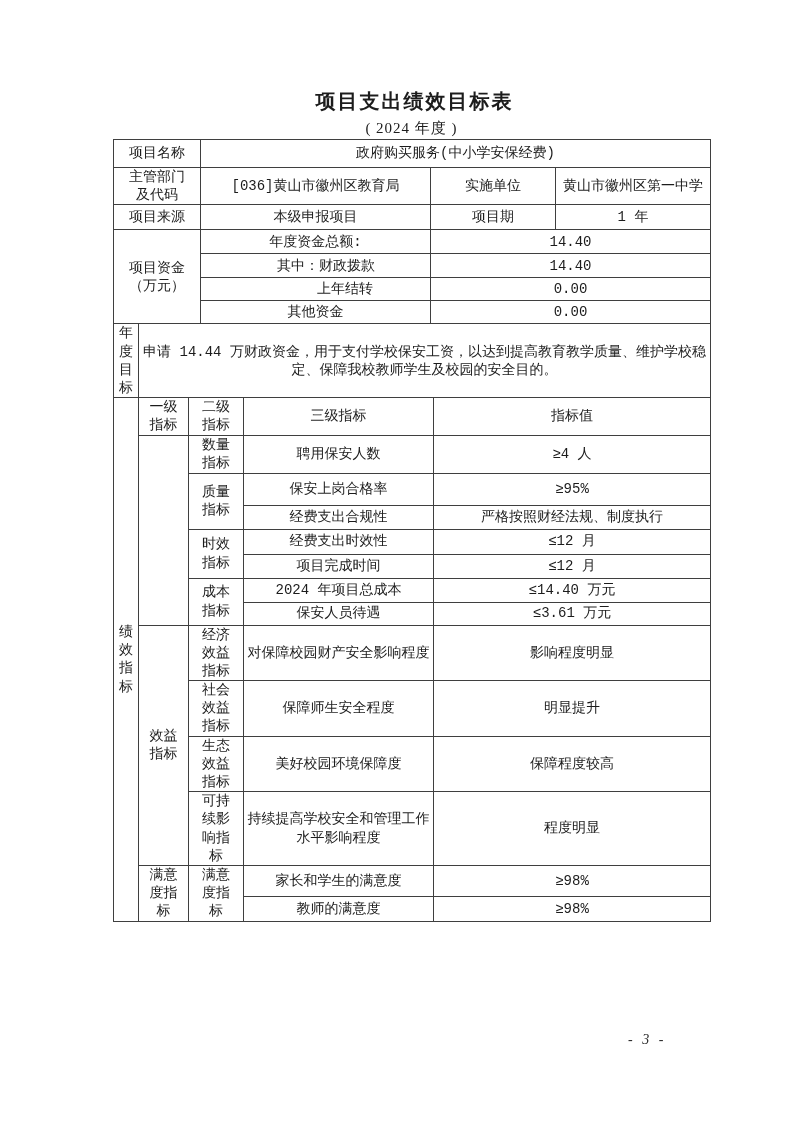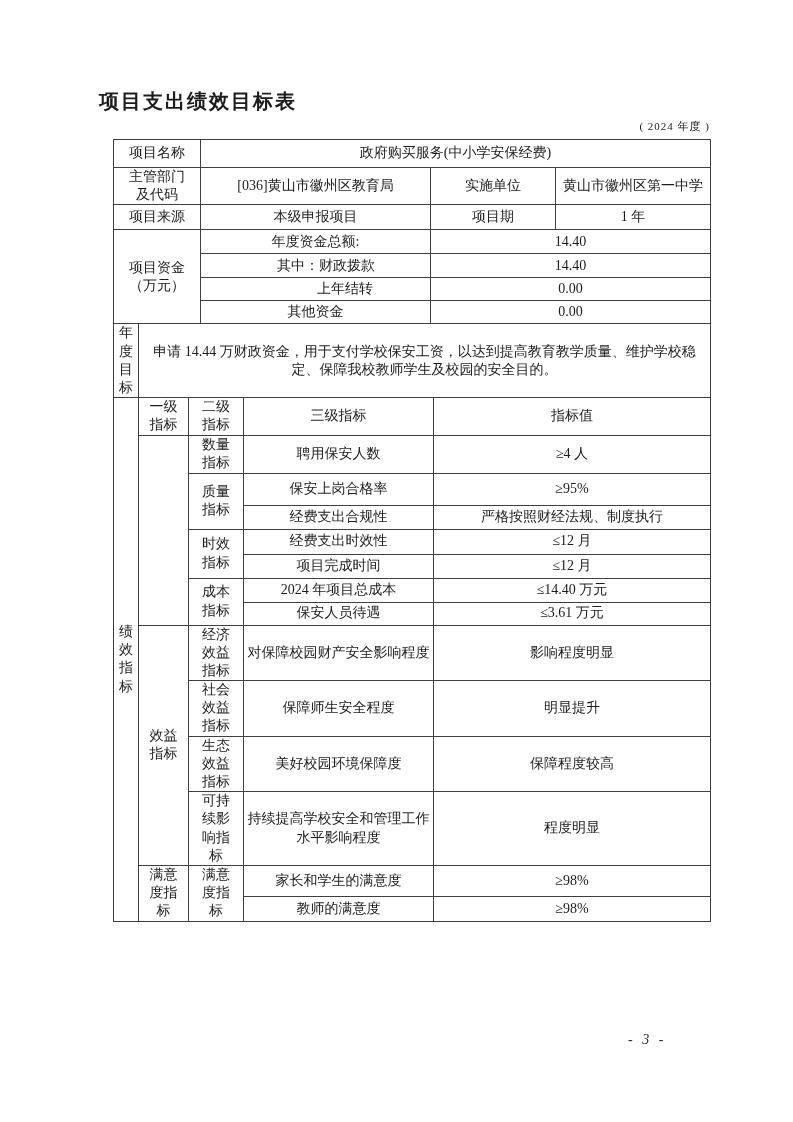--- a/index.html
+++ b/index.html
@@ -6,28 +6,28 @@
   .page{
     position:relative;
     width:793px;height:1122px;
     margin:0 auto;
     background:#ffffff;
     font-family:"Liberation Serif","DejaVu Serif",serif;
     color:#1c1c1c;
     overflow:hidden;
   }
   .doc-title{
-    position:absolute;top:88px;left:99px;width:597px;
-    font-size:20px;font-weight:bold;letter-spacing:2px;
+    position:absolute;top:88px;left:116px;width:597px;
+    text-align:center;font-size:20px;font-weight:bold;letter-spacing:2px;
   }
   .doc-subtitle{
     position:absolute;top:119px;left:113px;width:597px;
-    text-align:right;font-size:11px;letter-spacing:1px;
-  }
-  .content{position:absolute;top:139px;left:113px;width:599px;}
+    text-align:center;font-size:15px;letter-spacing:1px;
+  }
+  .content{position:absolute;top:139px;left:113px;width:599px;font-family:Liberation Mono, monospace;}
   table.tbl{
     border-collapse:collapse;table-layout:fixed;width:597px;
   }
   table.tbl + table.tbl{margin-top:-1px;}
   .tbl td{
     border:1px solid #3f3f3f;
     font-size:14px;
     text-align:center;
     vertical-align:middle;
     padding:0 3px;

